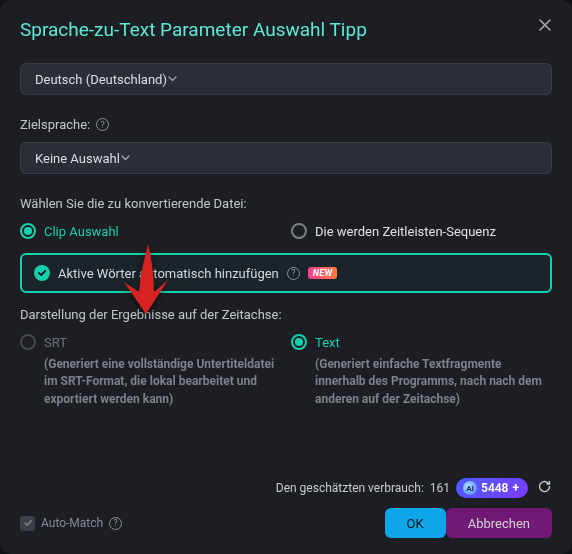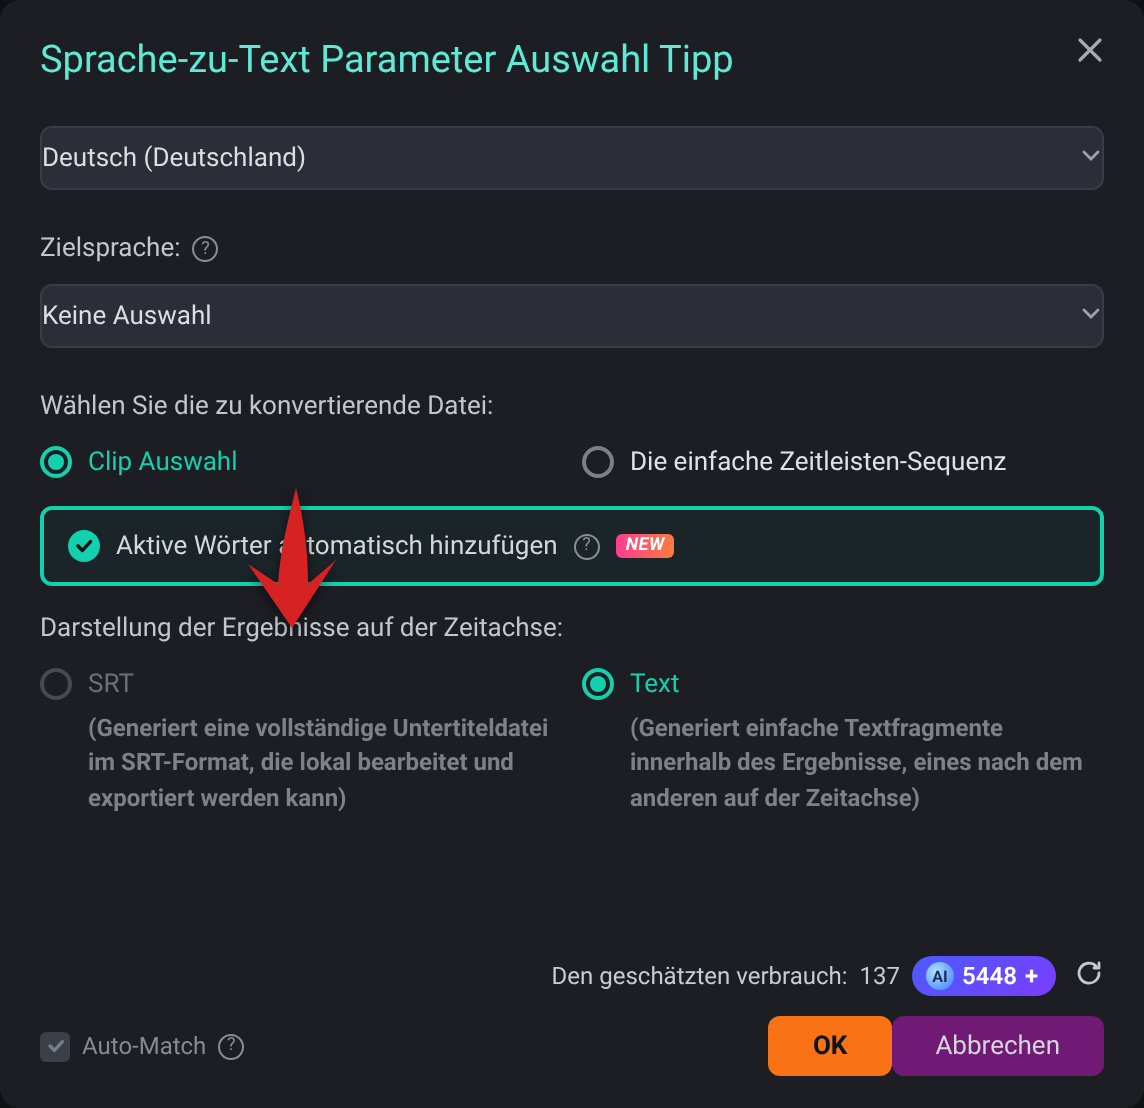--- a/index.html
+++ b/index.html
@@ -20,22 +20,21 @@
   .title{font-size:19px;font-weight:400;color:#5eead4;}
   .close{cursor:pointer;color:#a7aab0;}
   .label{color:#c3c6cc;margin-bottom:10px;display:flex;align-items:center;gap:6px;}
   .select{
     background:#2b2e36;
     border:1px solid rgba(255,255,255,0.07);
     border-radius:6px;
     height:32px;
     display:flex;
     align-items:center;
-    justify-content:space-between;
-    padding:0 0;
+    padding:0 14px;
     font-size:13px;
     color:#dcdee3;
     cursor:pointer;
   }
   .chev{color:#9ea2aa;}
   .gap{height:22px;}
   .radio-row{display:flex;gap:10px;margin-top:12px;margin-bottom:14px;}
   .radio-col{flex:1;}
   .radio{display:flex;align-items:center;gap:8px;cursor:pointer;}
   .r-outer{width:16px;height:16px;border:2px solid #7c8088;border-radius:50%;display:flex;align-items:center;justify-content:center;flex:none;}
@@ -81,21 +80,21 @@
     color:#fff;font-weight:600;font-size:12px;
   }
   .ai-dot{width:14px;height:14px;border-radius:50%;background:radial-gradient(circle at 35% 35%,#aee2ff,#3a7bff);display:flex;align-items:center;justify-content:center;font-size:8px;font-weight:700;color:#1b2a5a;text-align:center;}
   .plus{font-weight:700;}
   .refresh{color:#c5c8ce;cursor:pointer;margin-left:3px;}
   .btn-row{display:flex;align-items:center;gap:0;width:100%;}
   .auto{display:flex;align-items:center;gap:6px;font-size:12px;color:#868a92;}
   .auto-cbx{width:15px;height:15px;border-radius:3px;background:#3b3f47;display:flex;align-items:center;justify-content:center;}
   .spacer{flex:1;}
   .btn{height:30px;padding:0 22px;border-radius:6px;font-size:13px;cursor:pointer;display:flex;align-items:center;justify-content:center;}
-  .btn-ok{background:#f97316;color:#0b141a;font-weight:700;}
+  .btn-ok{background:#0ea5e9;color:#0b141a;font-weight:400;}
   .btn-cancel{background:#701a75;color:#d3d6db;}
   .arrow{
     position:absolute;
     left:118px;top:242px;
     pointer-events:none;
     filter:drop-shadow(0 2px 3px rgba(0,0,0,.5));
   }
 </style>
 </head>
 <body>
@@ -143,21 +142,21 @@
       <div class="radio">
         <span class="r-outer on">
             <span class="r-inner"></span>
           </span>
         <span class="r-lbl on">Clip Auswahl</span>
       </div>
     </div>
     <div class="radio-col">
       <div class="radio">
         <span class="r-outer"></span>
-        <span class="r-lbl">Die einfache Zeitleisten-Sequenz</span>
+        <span class="r-lbl">Die werden Zeitleisten-Sequenz</span>
       </div>
     </div>
   </div>
 
   <div class="highlight-box">
     <span class="cbx">
       <svg width="10" height="10" viewBox="0 0 10 10">
           <path d="M2 5 L4.2 7.2 L8.2 2.8" stroke="#0b141a" stroke-width="1.8" fill="none" stroke-linecap="round" stroke-linejoin="round"></path>
         </svg>
     </span>
@@ -175,32 +174,32 @@
       </div>
       <div class="desc">(Generiert eine vollständige Untertiteldatei im SRT-Format, die lokal bearbeitet und exportiert werden kann)</div>
     </div>
     <div class="radio-col">
       <div class="radio">
         <span class="r-outer on">
             <span class="r-inner"></span>
           </span>
         <span class="r-lbl on">Text</span>
       </div>
-      <div class="desc">(Generiert einfache Textfragmente innerhalb des Ergebnisse, eines nach dem anderen auf der Zeitachse)</div>
+      <div class="desc">(Generiert einfache Textfragmente innerhalb des Programms, nach nach dem anderen auf der Zeitachse)</div>
     </div>
   </div>
 
   <svg class="arrow" width="60" height="74" viewBox="0 0 60 74">
     <path d="M30 2 C26 18 22 34 21 50 L6 40 L28 72 L50 38 L36 50 C36 34 34 18 30 2 Z" fill="#d62222"></path>
   </svg>
 
   <div class="footer">
     <div class="credits">
       <span>Den geschätzten verbrauch:</span>
-      <span>137</span>
+      <span>161</span>
       <span class="chip">
         <span class="ai-dot">AI</span>
         <span>5448</span>
         <span class="plus">+</span>
       </span>
       <span class="refresh">
         <svg width="15" height="15" viewBox="0 0 15 15">
             <path d="M12.5 7.5 A5 5 0 1 1 11 4 M12.5 2.5 L12.5 5 L10 5" stroke="currentColor" stroke-width="1.4" fill="none" stroke-linecap="round" stroke-linejoin="round"></path>
           </svg>
       </span>

